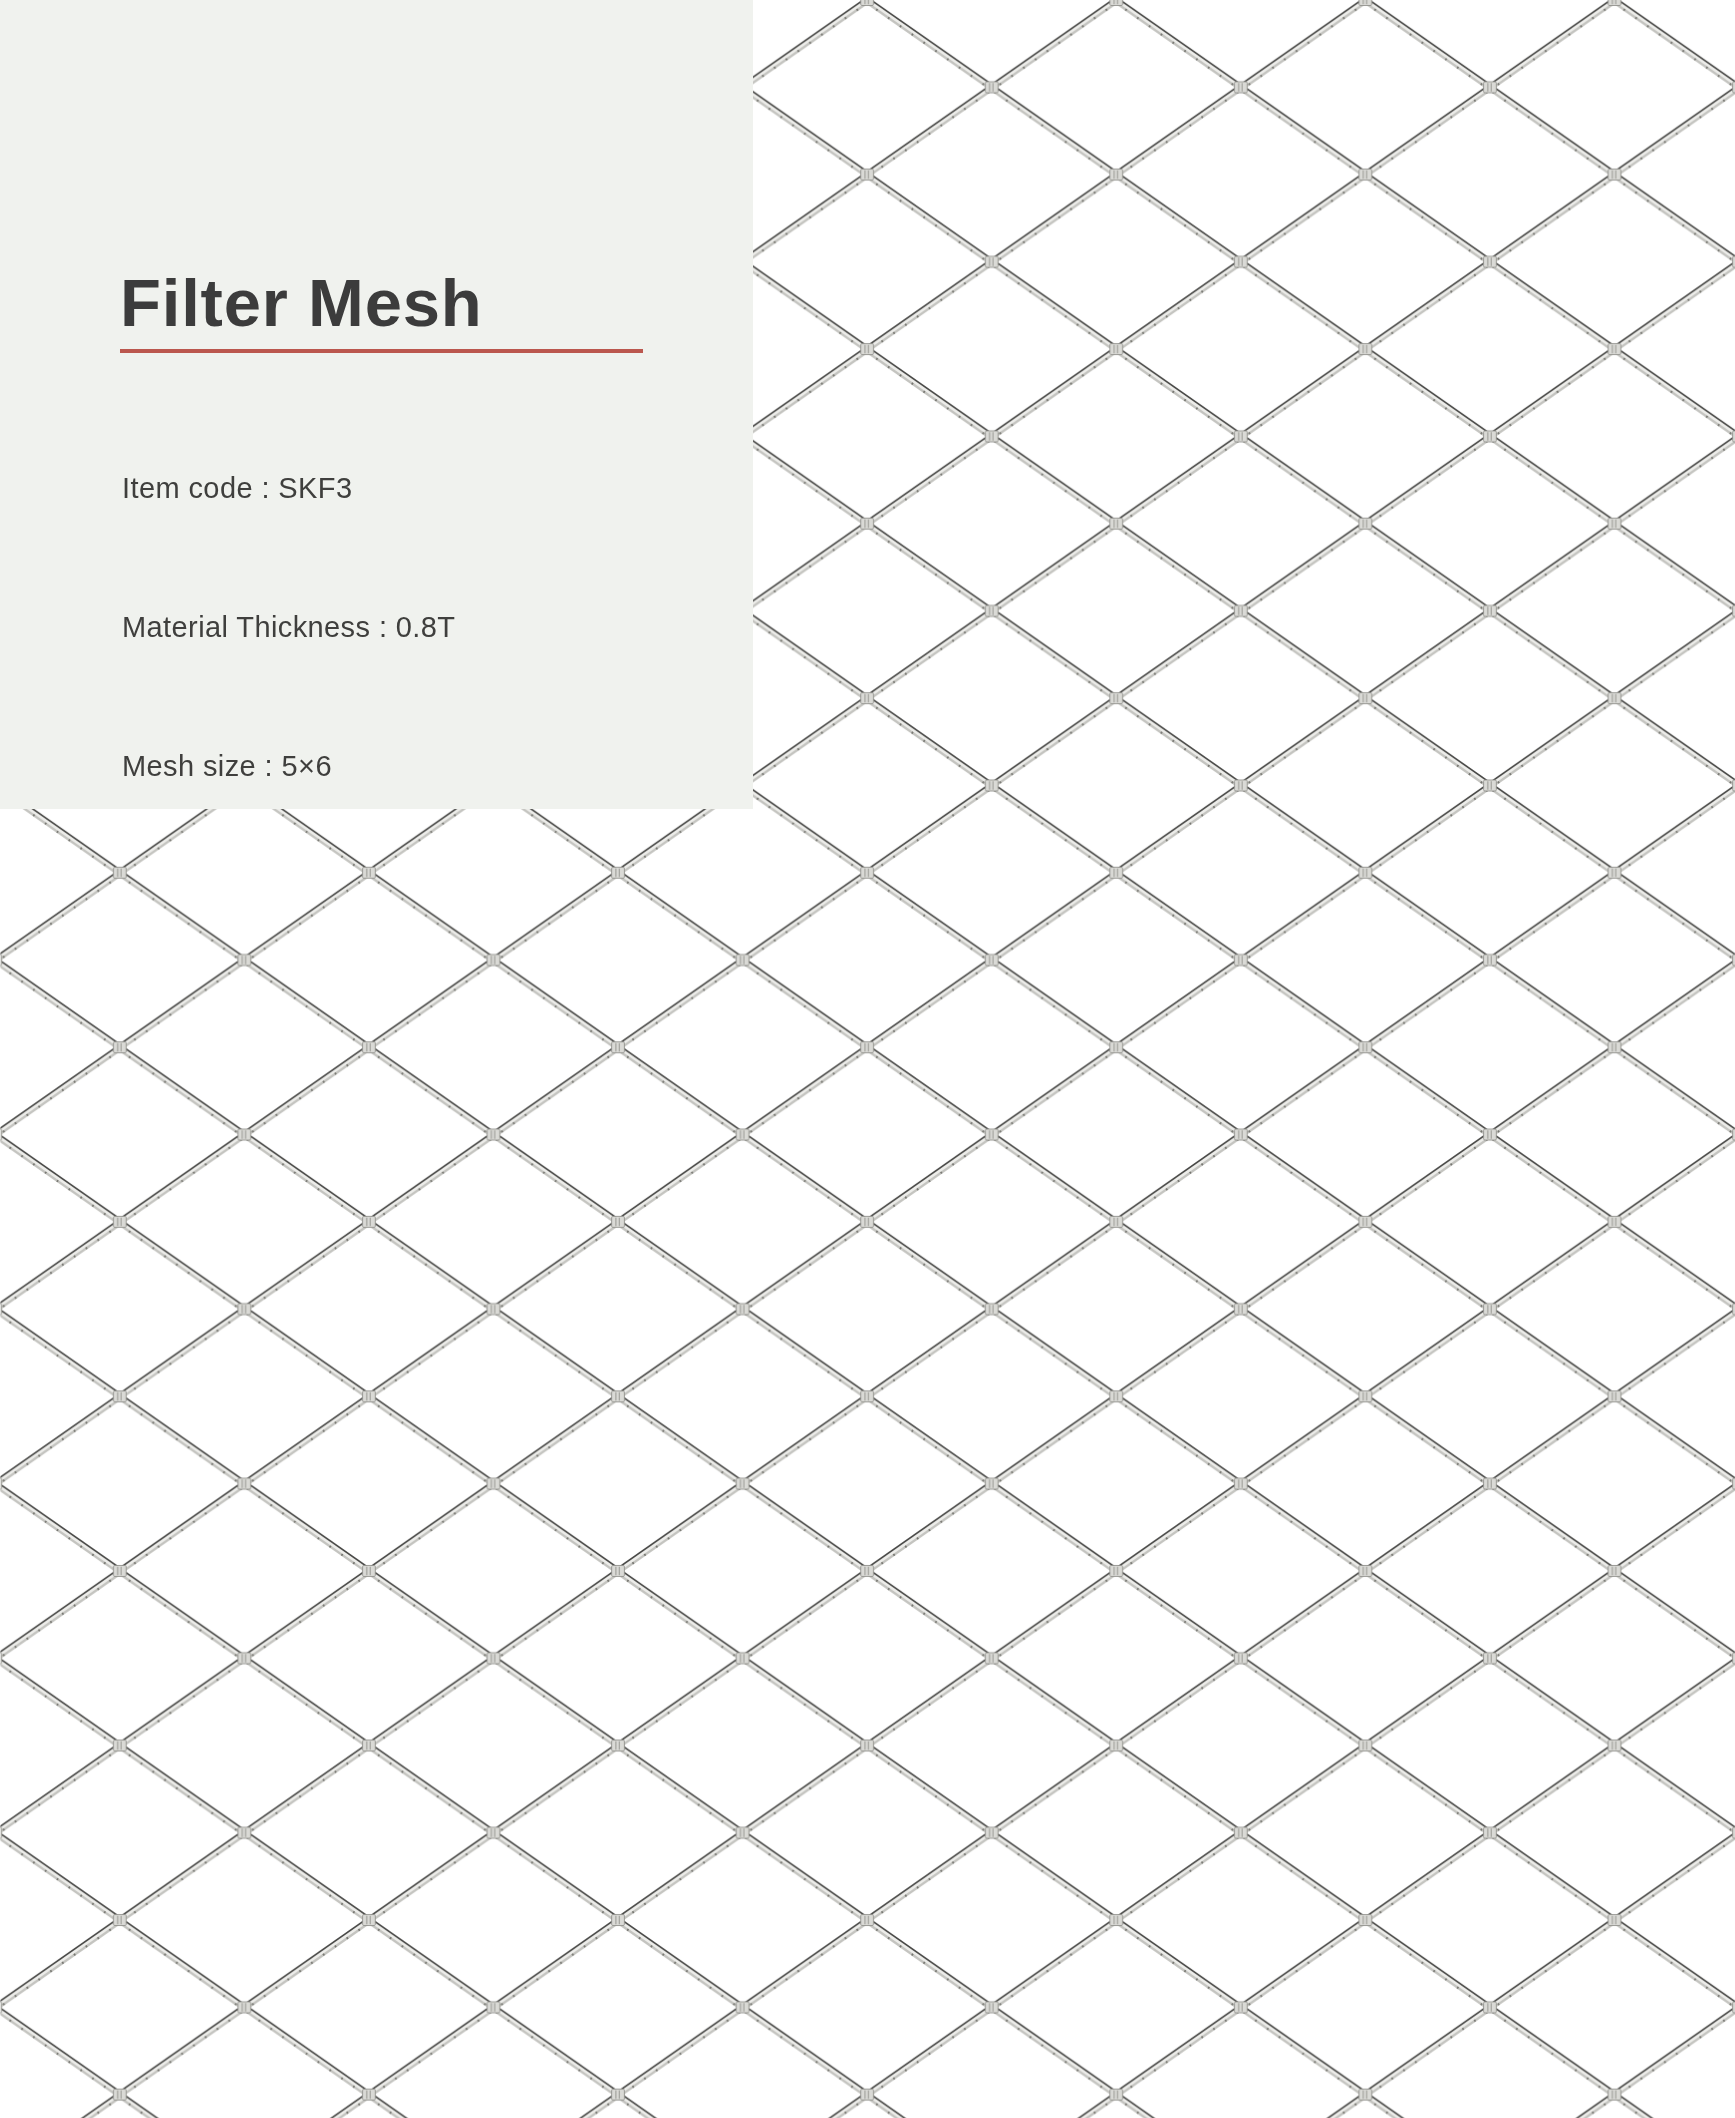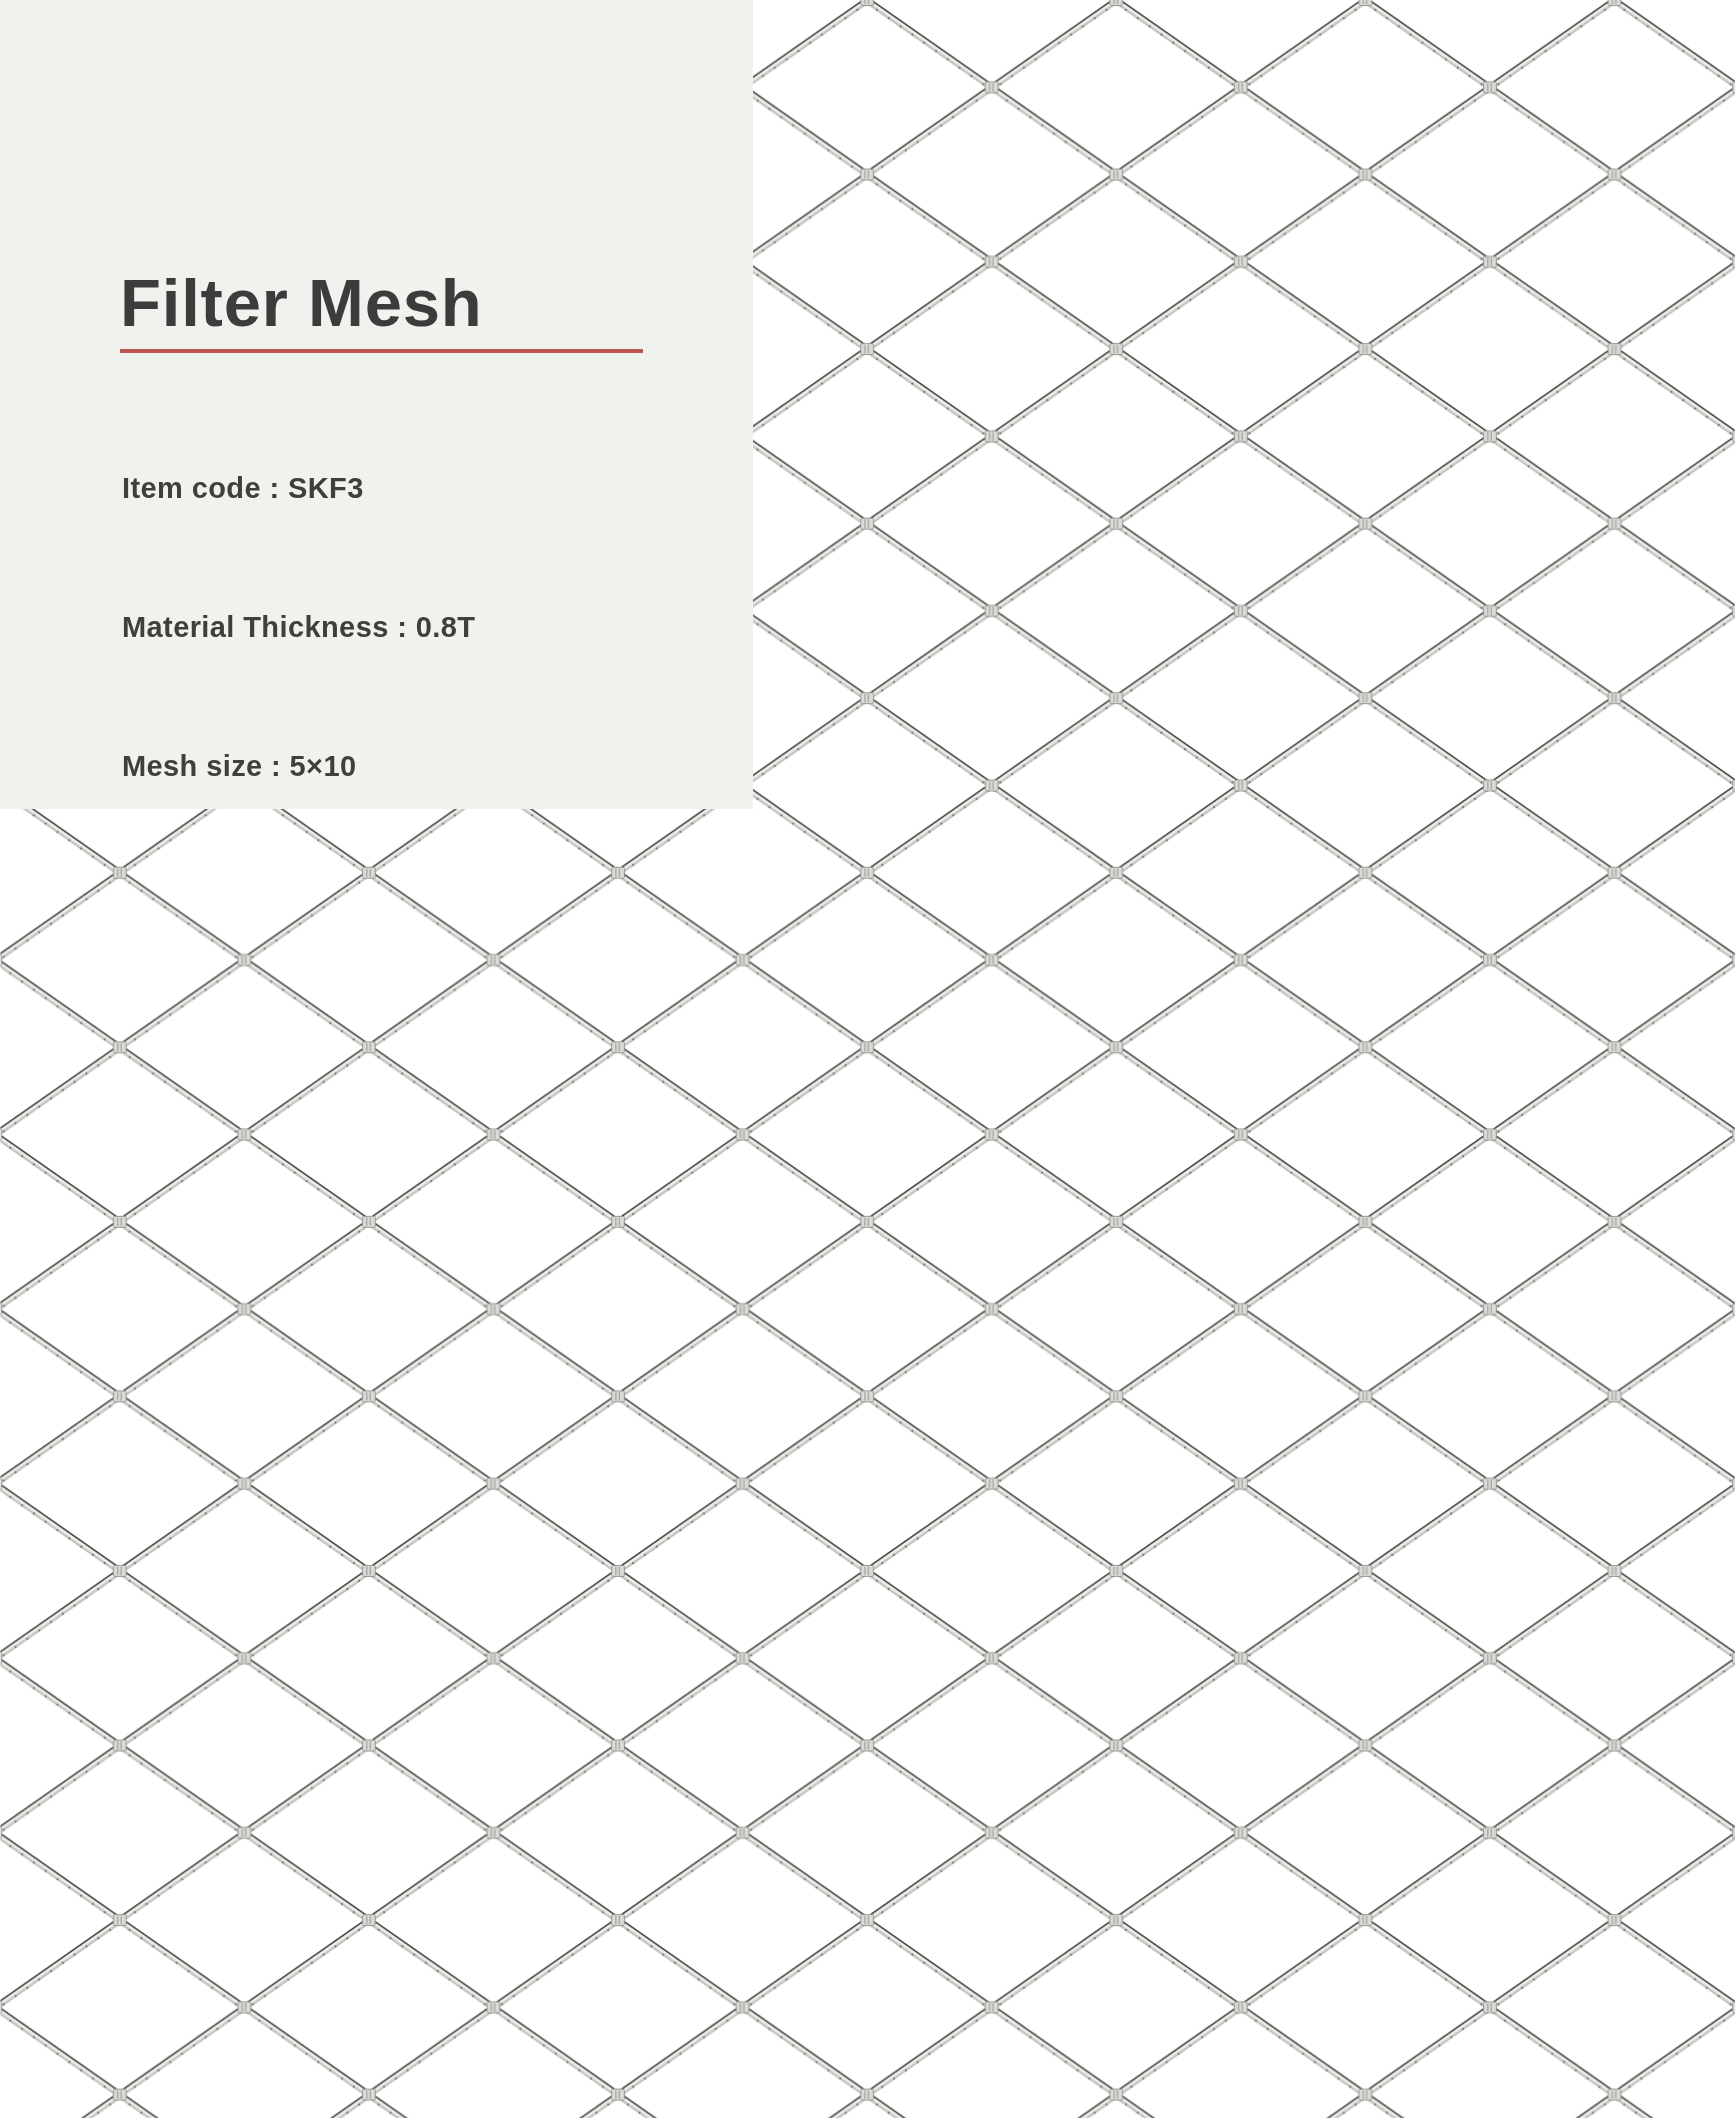--- a/index.html
+++ b/index.html
@@ -50,21 +50,21 @@
     width: 523px;
     height: 3.8px;
     background: #bb574e;
   }
   .spec-line {
     position: absolute;
     left: 122px;
     margin: 0;
     font-size: 29px;
     line-height: 1;
-    font-weight: 700;
+    font-weight: 400;
     letter-spacing: 0.4px;
     color: #3f3f3d;
     white-space: nowrap;
   }
   .spec-1 { top: 474px; }
   .spec-2 { top: 613px; text-align: center; }
   .spec-3 { top: 752px; }
 </style>
 </head>
 <body>
@@ -103,17 +103,17 @@
     </defs>
     <rect x="0" y="0" width="4096" height="6144" fill="#ffffff"></rect>
     <rect x="0" y="0" width="4096" height="6144" fill="url(#meshPattern)"></rect>
   </svg>
 
   <aside class="info-panel">
     <h1 class="page-title">Filter Mesh</h1>
     <div class="title-underline"></div>
     <p class="spec-line spec-1">Item code : SKF3</p>
     <p class="spec-line spec-2">Material Thickness : 0.8T</p>
-    <p class="spec-line spec-3">Mesh size : 5×10</p>
+    <p class="spec-line spec-3">Mesh size : 5×6</p>
   </aside>
 
 </div>
 
 
 </body></html>

